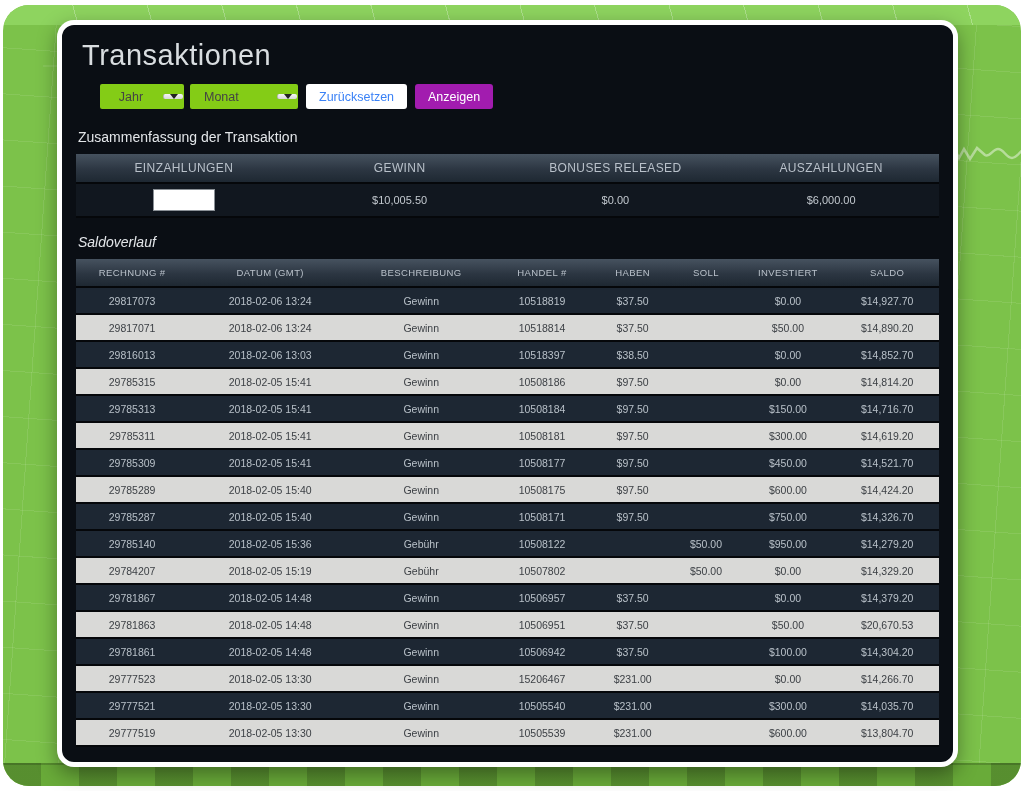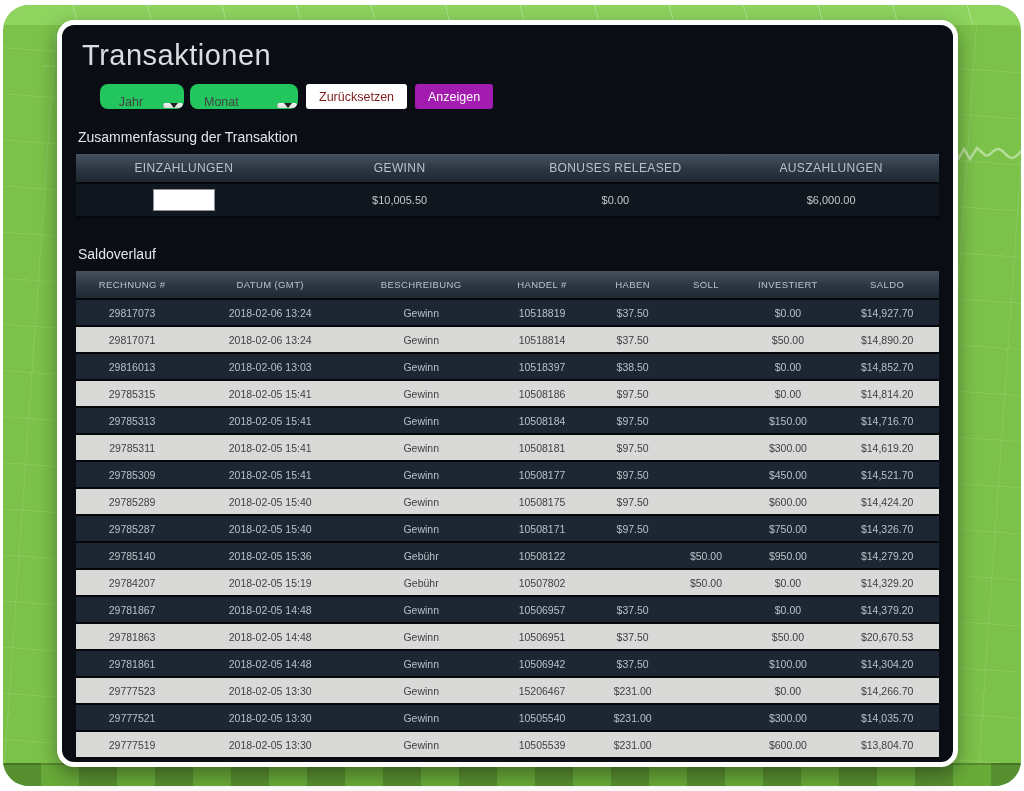--- a/index.html
+++ b/index.html
@@ -39,48 +39,48 @@
     box-sizing:border-box; padding:10px 14px 0 14px; overflow:hidden;
   }
   .page-title{
     color:#d9dde0; font-size:29px; font-weight:400; letter-spacing:0.5px;
     margin:4px 0 12px 6px;
   }
 
   
   .filters{display:flex; align-items:center; gap:6px; margin:0 0 0 24px;}
   .select{
-    display:flex; align-items:flex-end; height:25px; background:#22c55e;
-    border-radius:8px; overflow:hidden; cursor:pointer;
+    display:flex; align-items:center; height:25px; background:#84cc16;
+    border-radius:2px; overflow:hidden; cursor:pointer;
   }
   .select .sel-label{
     display:flex; align-items:center; justify-content:center;
     color:#444; font-size:12.5px; padding:0 14px;
   }
   .select.year .sel-label{min-width:34px;}
   .select.month .sel-label{min-width:58px; justify-content:flex-start;}
   .arrow-box{
     width:19px; display:flex; align-items:center; justify-content:center;
     background:linear-gradient(180deg,#f5f5f5,#d9d9d9);
     border-left:1px solid #b5b5b5; margin:1px; border-radius:2px;
   }
   .arrow-box .tri{
     width:0; height:0; border-left:4px solid transparent; border-right:4px solid transparent;
     border-top:5px solid #222;
   }
   .btn{
     height:25px; border:none; border-radius:3px; font-size:12.5px; cursor:pointer;
     font-family:"Liberation Sans", sans-serif; padding:0 13px;
   }
-  .btn.reset{background:#ffffff; color:#7f1d1d; margin-left:2px;}
+  .btn.reset{background:#ffffff; color:#3b82f6; margin-left:2px;}
   .btn.show{background:#a21caf; color:#ffffff; margin-left:2px;}
 
   
   .section-label{color:#e3e6e9; font-size:14px; margin:20px 0 9px 2px;}
-  .section-label.second{margin-top:28px;}
+  .section-label.second{margin-top:16px;font-style:italic;}
 
   
   table{border-collapse:collapse; width:100%;}
   .summary-table{table-layout:fixed;}
   .summary-table th{
     width:25%; height:26px;
     background:linear-gradient(180deg,#46525f 0%, #2c3642 55%, #1e2832 100%);
     color:#b9c1ca; font-size:12px; font-weight:400; letter-spacing:0.4px;
     border-bottom:2px solid #05070a;
   }

